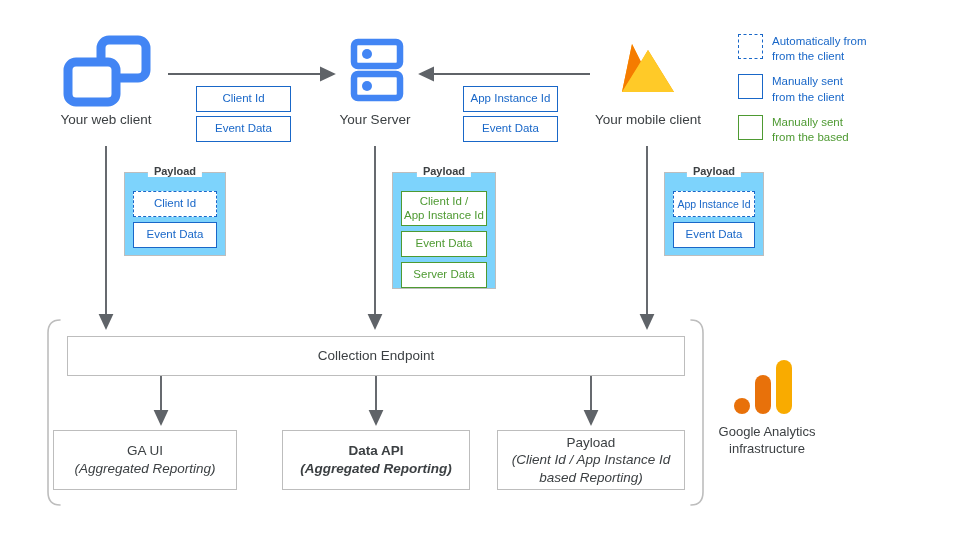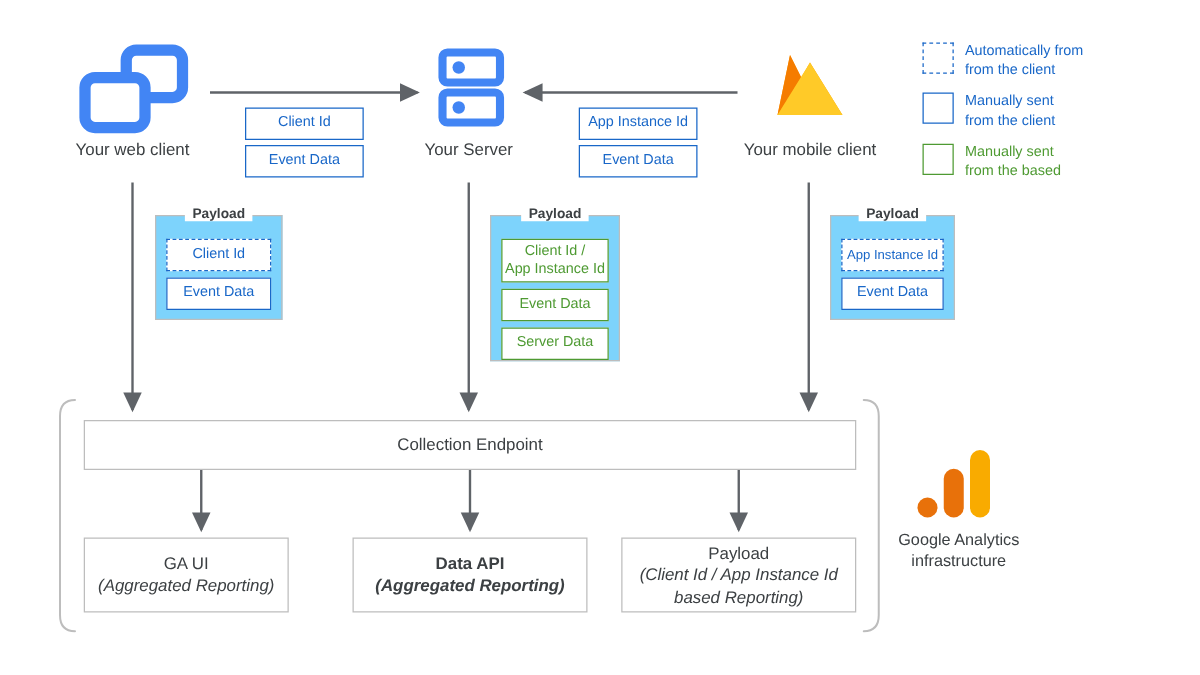--- a/index.html
+++ b/index.html
@@ -173,21 +173,21 @@
     <div style="position:absolute;left:8px;right:8px;top:18px;">
       <div class="chip blue-dashed" style="height:26px;font-size:10.5px;">App Instance Id</div>
       <div class="chip blue-solid" style="height:26px;margin-top:5px;">Event Data</div>
     </div>
   </div>
 
   <div class="gbox" style="position:absolute;left:67px;top:336px;width:618px;height:40px;">
     <div class="t1">Collection Endpoint</div>
   </div>
 
-  <div class="gbox" style="position:absolute;left:67px;top:430px;width:164px;height:60px;">
+  <div class="gbox" style="position:absolute;left:53px;top:430px;width:184px;height:60px;">
     <div class="t1">GA UI</div>
     <div class="t2">(Aggregated Reporting)</div>
   </div>
 
   <div class="gbox" style="position:absolute;left:282px;top:430px;width:188px;height:60px;font-weight:bold;">
     <div class="t1">Data API</div>
     <div class="t2">(Aggregated Reporting)</div>
   </div>
 
   <div class="gbox" style="position:absolute;left:497px;top:430px;width:188px;height:60px;">

